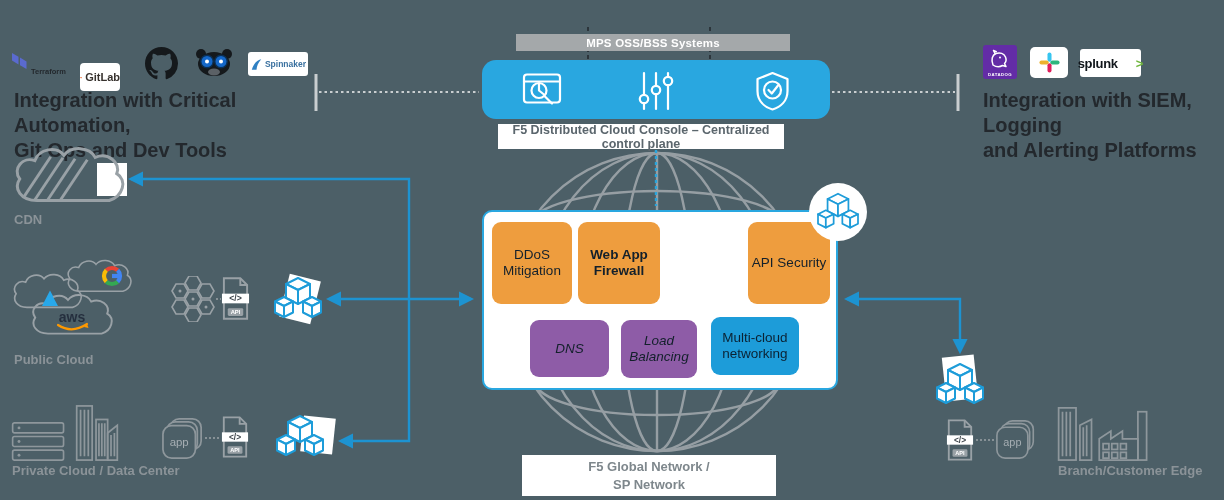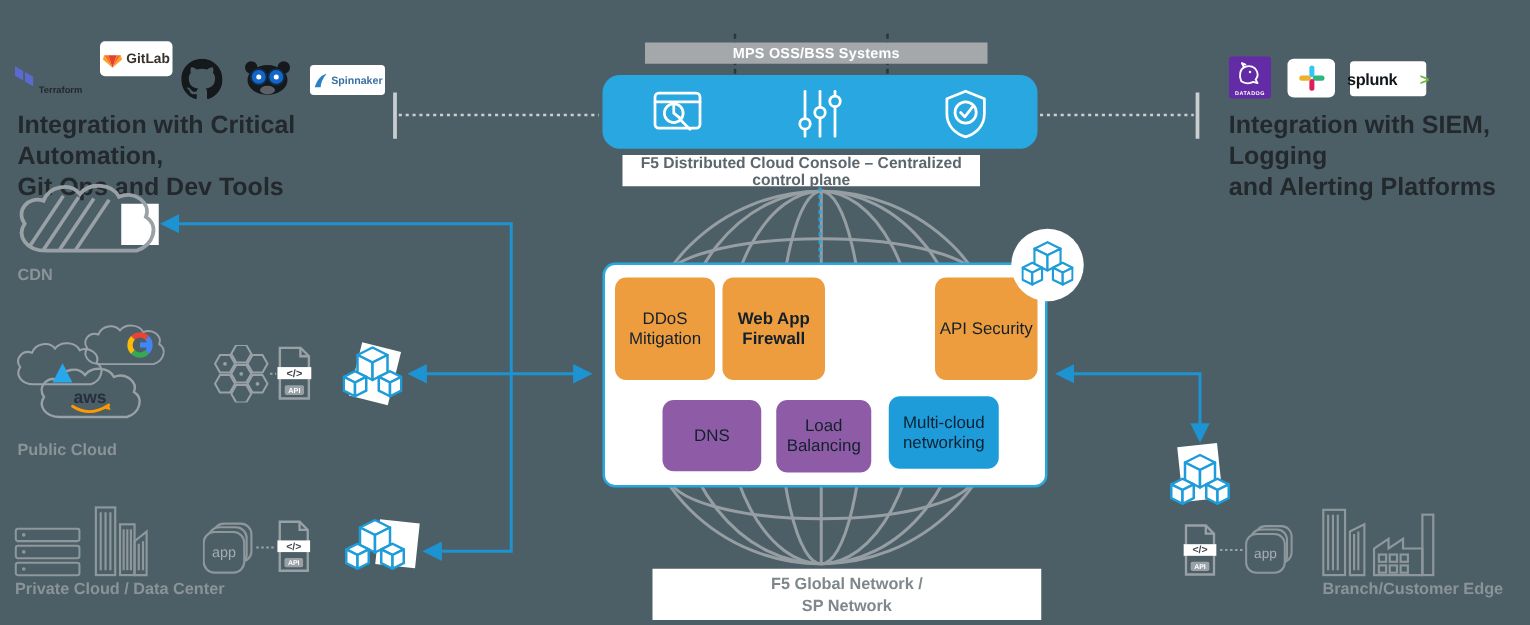--- a/index.html
+++ b/index.html
@@ -10,21 +10,21 @@
   .z3{z-index:3;}
   .mps-bar{background:#a4a8aa;color:#ffffff;font-weight:bold;font-size:11.5px;display:flex;align-items:center;justify-content:center;letter-spacing:.2px;}
   .console{background:#29a7e0;border-radius:14px;}
   .console .cicon{position:absolute;top:11px;}
   .wbar{background:#ffffff;color:#5b666d;font-weight:bold;display:flex;align-items:center;justify-content:center;text-align:center;}
   .console-label{font-size:12.5px;}
   .net-bar{font-size:13px;line-height:1.35;color:#7e878c;white-space:pre-line;}
   .card{background:#ffffff;border:2px solid #29a7e0;border-radius:10px;}
   .svc{position:absolute;z-index:2;display:flex;align-items:center;justify-content:center;text-align:center;border-radius:9px;color:#13202b;font-size:13.5px;line-height:1.18;padding:2px;}
   .svc.orange{background:#ee9d3e;}
-  .svc.purple{background:#8e5ca7;}
+  .svc.purple{background:#8e5ca7;font-style:italic;}
   .svc.blue{background:#1d9cd9;color:#0b2233;}
   .badge{background:#ffffff;border-radius:50%;display:flex;align-items:center;justify-content:center;}
   .headline{color:#23282d;font-weight:bold;font-size:20px;line-height:1.25;white-space:pre-line;}
   .zlab{color:#8b9398;font-weight:bold;font-size:13px;white-space:nowrap;}
   .tile{background:#ffffff;display:flex;align-items:center;justify-content:center;gap:18px;}
   .gitlab-tile{border-radius:4px;gap:3px;}
   .gitlab-text{font-size:11px;font-weight:600;color:#36312d;}
   .spin-tile{border-radius:3px;gap:2px;}
   .spin-text{font-size:8.5px;font-weight:600;color:#39709f;}
   .splunk-tile{border-radius:3px;}
@@ -171,42 +171,42 @@
   <div class="svc purple" style="left:530px;top:320px;width:75px;height:53px;">DNS</div>
   <div class="svc purple" style="left:621px;top:320px;width:72px;height:54px;">Load Balancing</div>
   <div class="svc blue" style="left:711px;top:317px;width:84px;height:54px;">Multi-cloud networking</div>
 
   <div class="abs z3 badge" style="left:809px;top:183px;width:58px;height:58px;">
     <svg width="42" height="40">
         <use href="#cubes"></use>
       </svg>
   </div>
 
-  <div class="abs z2 wbar net-bar" style="left:522px;top:455px;width:311px;height:41px;">
+  <div class="abs z2 wbar net-bar" style="left:522px;top:455px;width:254px;height:41px;">
     <span>F5 Global Network /
 SP Network</span>
   </div>
 
   <div class="abs z2 headline" style="left:14px;top:88px;width:330px;">Integration with Critical Automation,
 Git Ops and Dev Tools</div>
 
   <div class="abs z2 tf" style="left:10px;top:50px;">
     <svg width="20" height="26" viewBox="0 0 16 26">
       <g fill="#5a6acf">
         <path d="M0 3 l6.5 3.8 v7.6 L0 10.6 Z"></path>
         <path d="M8 7.6 l6.5 3.8 v7.6 L8 15.2 Z"></path>
         <path d="M8 0 l6.5 3.8 v1.9 L8 9.5 Z" opacity="0"></path>
         <path d="M8 16.4 l6.5 3.8 v5.8 L8 22.2 Z" opacity="0"></path>
       </g>
       <path d="M8 7.6 l6.5 -3.8 v7.6 L8 15.2 Z" fill="#4454b0" opacity="0"></path>
     </svg>
     <span class="tf-text">Terraform</span>
   </div>
 
-  <div class="abs z2 tile gitlab-tile" style="left:80px;top:33px;width:58px;height:28px;align-items:center;">
+  <div class="abs z2 tile gitlab-tile" style="left:80px;top:63px;width:40px;height:28px;align-items:center;">
     <svg width="16" height="15" viewBox="0 0 24 22">
       <path fill="#fca326" d="M2 6 L0.5 11 L12 21 Z M22 6 L23.5 11 L12 21 Z"></path>
       <path fill="#fc6d26" d="M12 21 L2 6 h5 Z M12 21 L22 6 h-5 Z"></path>
       <path fill="#e24329" d="M12 21 L7 6 h10 Z"></path>
     </svg>
     <span class="gitlab-text">GitLab</span>
   </div>
 
   <div class="abs z2" style="left:145px;top:47px;">
     <svg width="33" height="33" viewBox="0 0 16 16">

